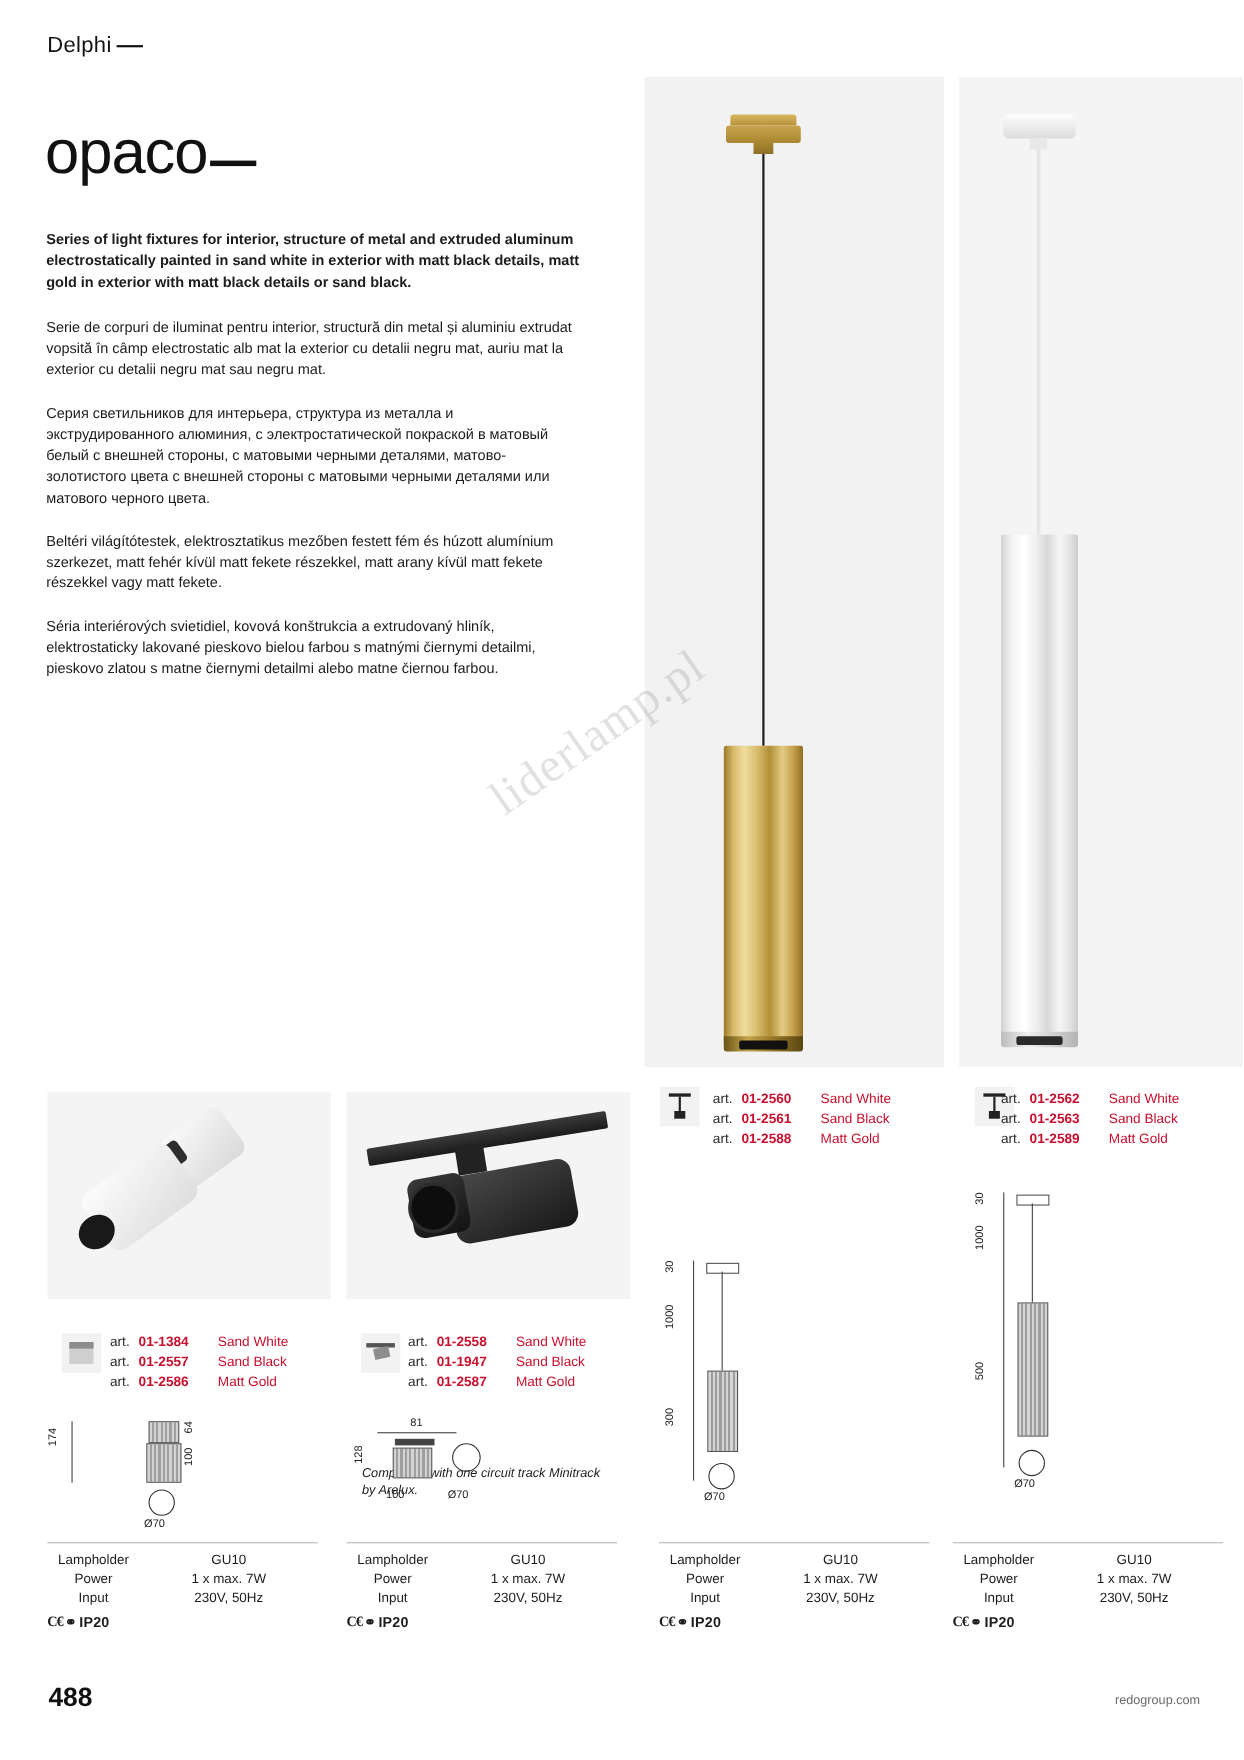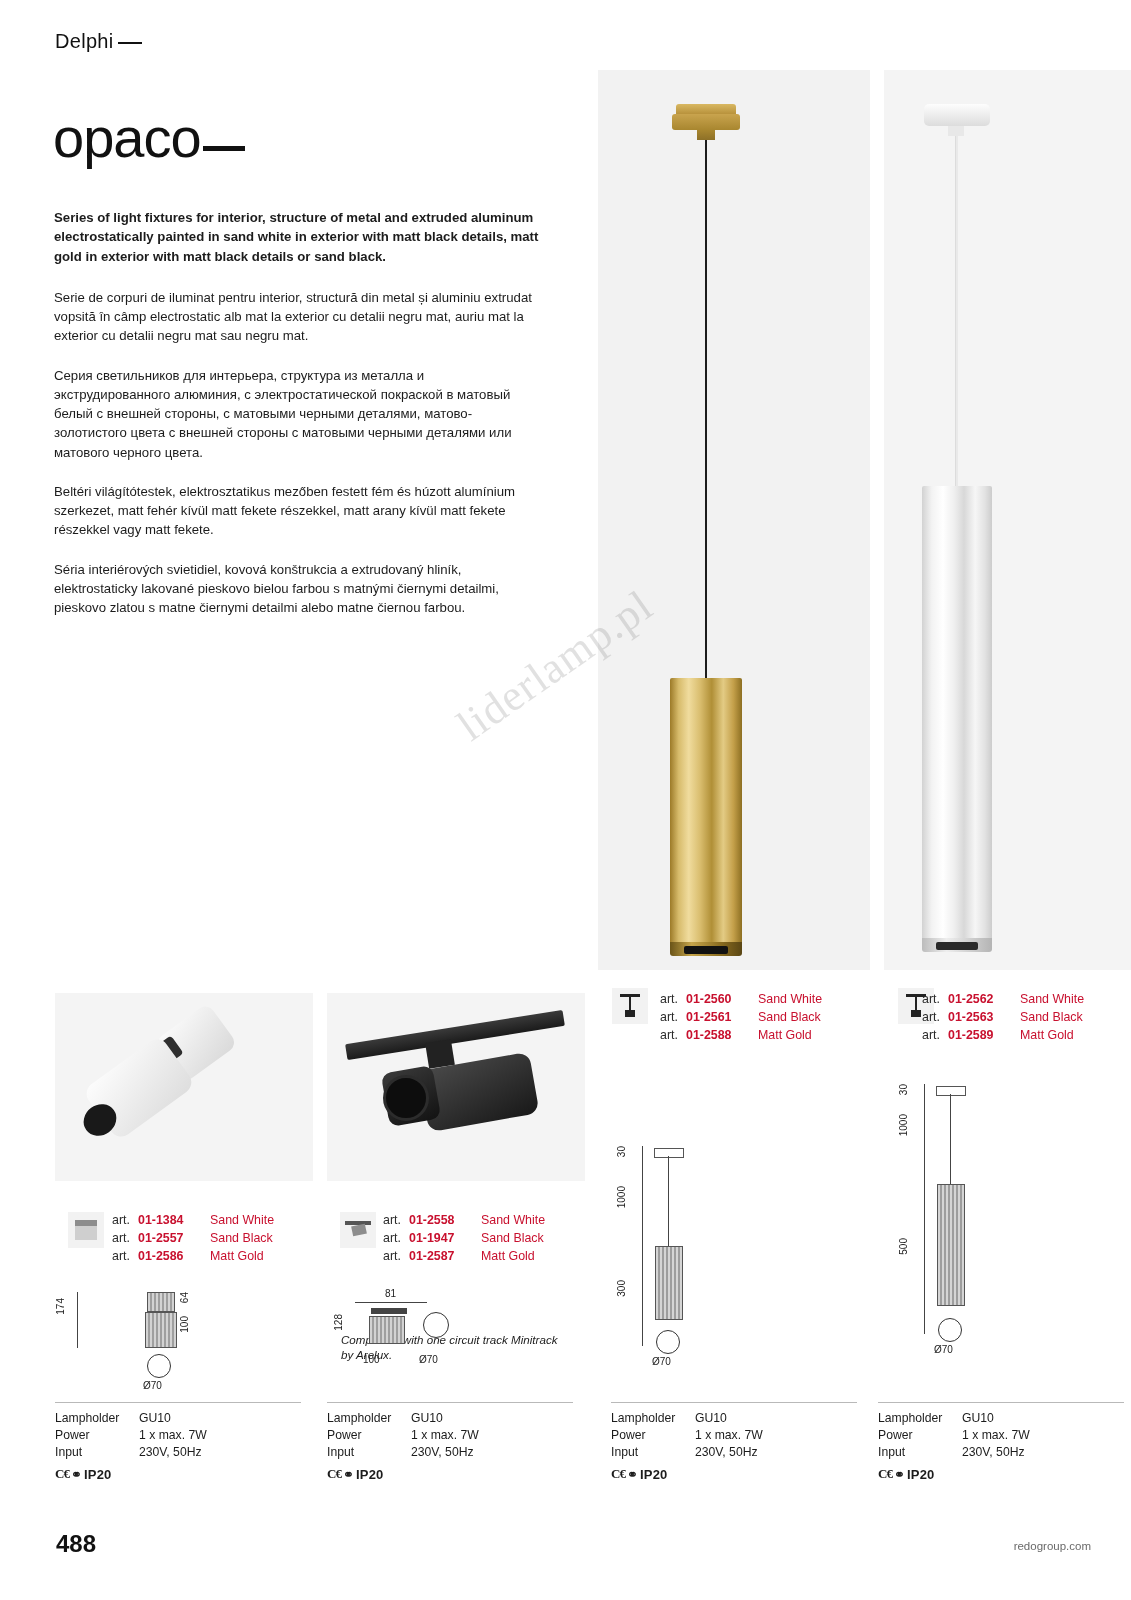--- a/index.html
+++ b/index.html
@@ -11,21 +11,20 @@
     width: 1131px;
     height: 1600px;
     position: relative;
     font-family: "Liberation Sans", sans-serif;
     color: #1a1a1a;
     overflow: hidden;
   }
   .page {
     position: absolute;
     inset: 0;
-    margin-left: 12px;
   }
 
   
   .brand {
     position: absolute;
     left: 43px;
     top: 30px;
     font-size: 20px;
     letter-spacing: 0.3px;
     color: #111;
@@ -136,20 +135,21 @@
     height: 36px;
     background: #f2f2f2;
   }
 
   
   .spec {
     position: absolute;
     width: 246px;
     font-size: 12.2px;
     color: #1c1c1c;
+    text-align: center;
   }
   .spec .rule {
     height: 1px;
     background: #b9b9b9;
     margin-bottom: 8px;
   }
   .spec-row {
     display: flex;
     margin-bottom: 3px;
   }

